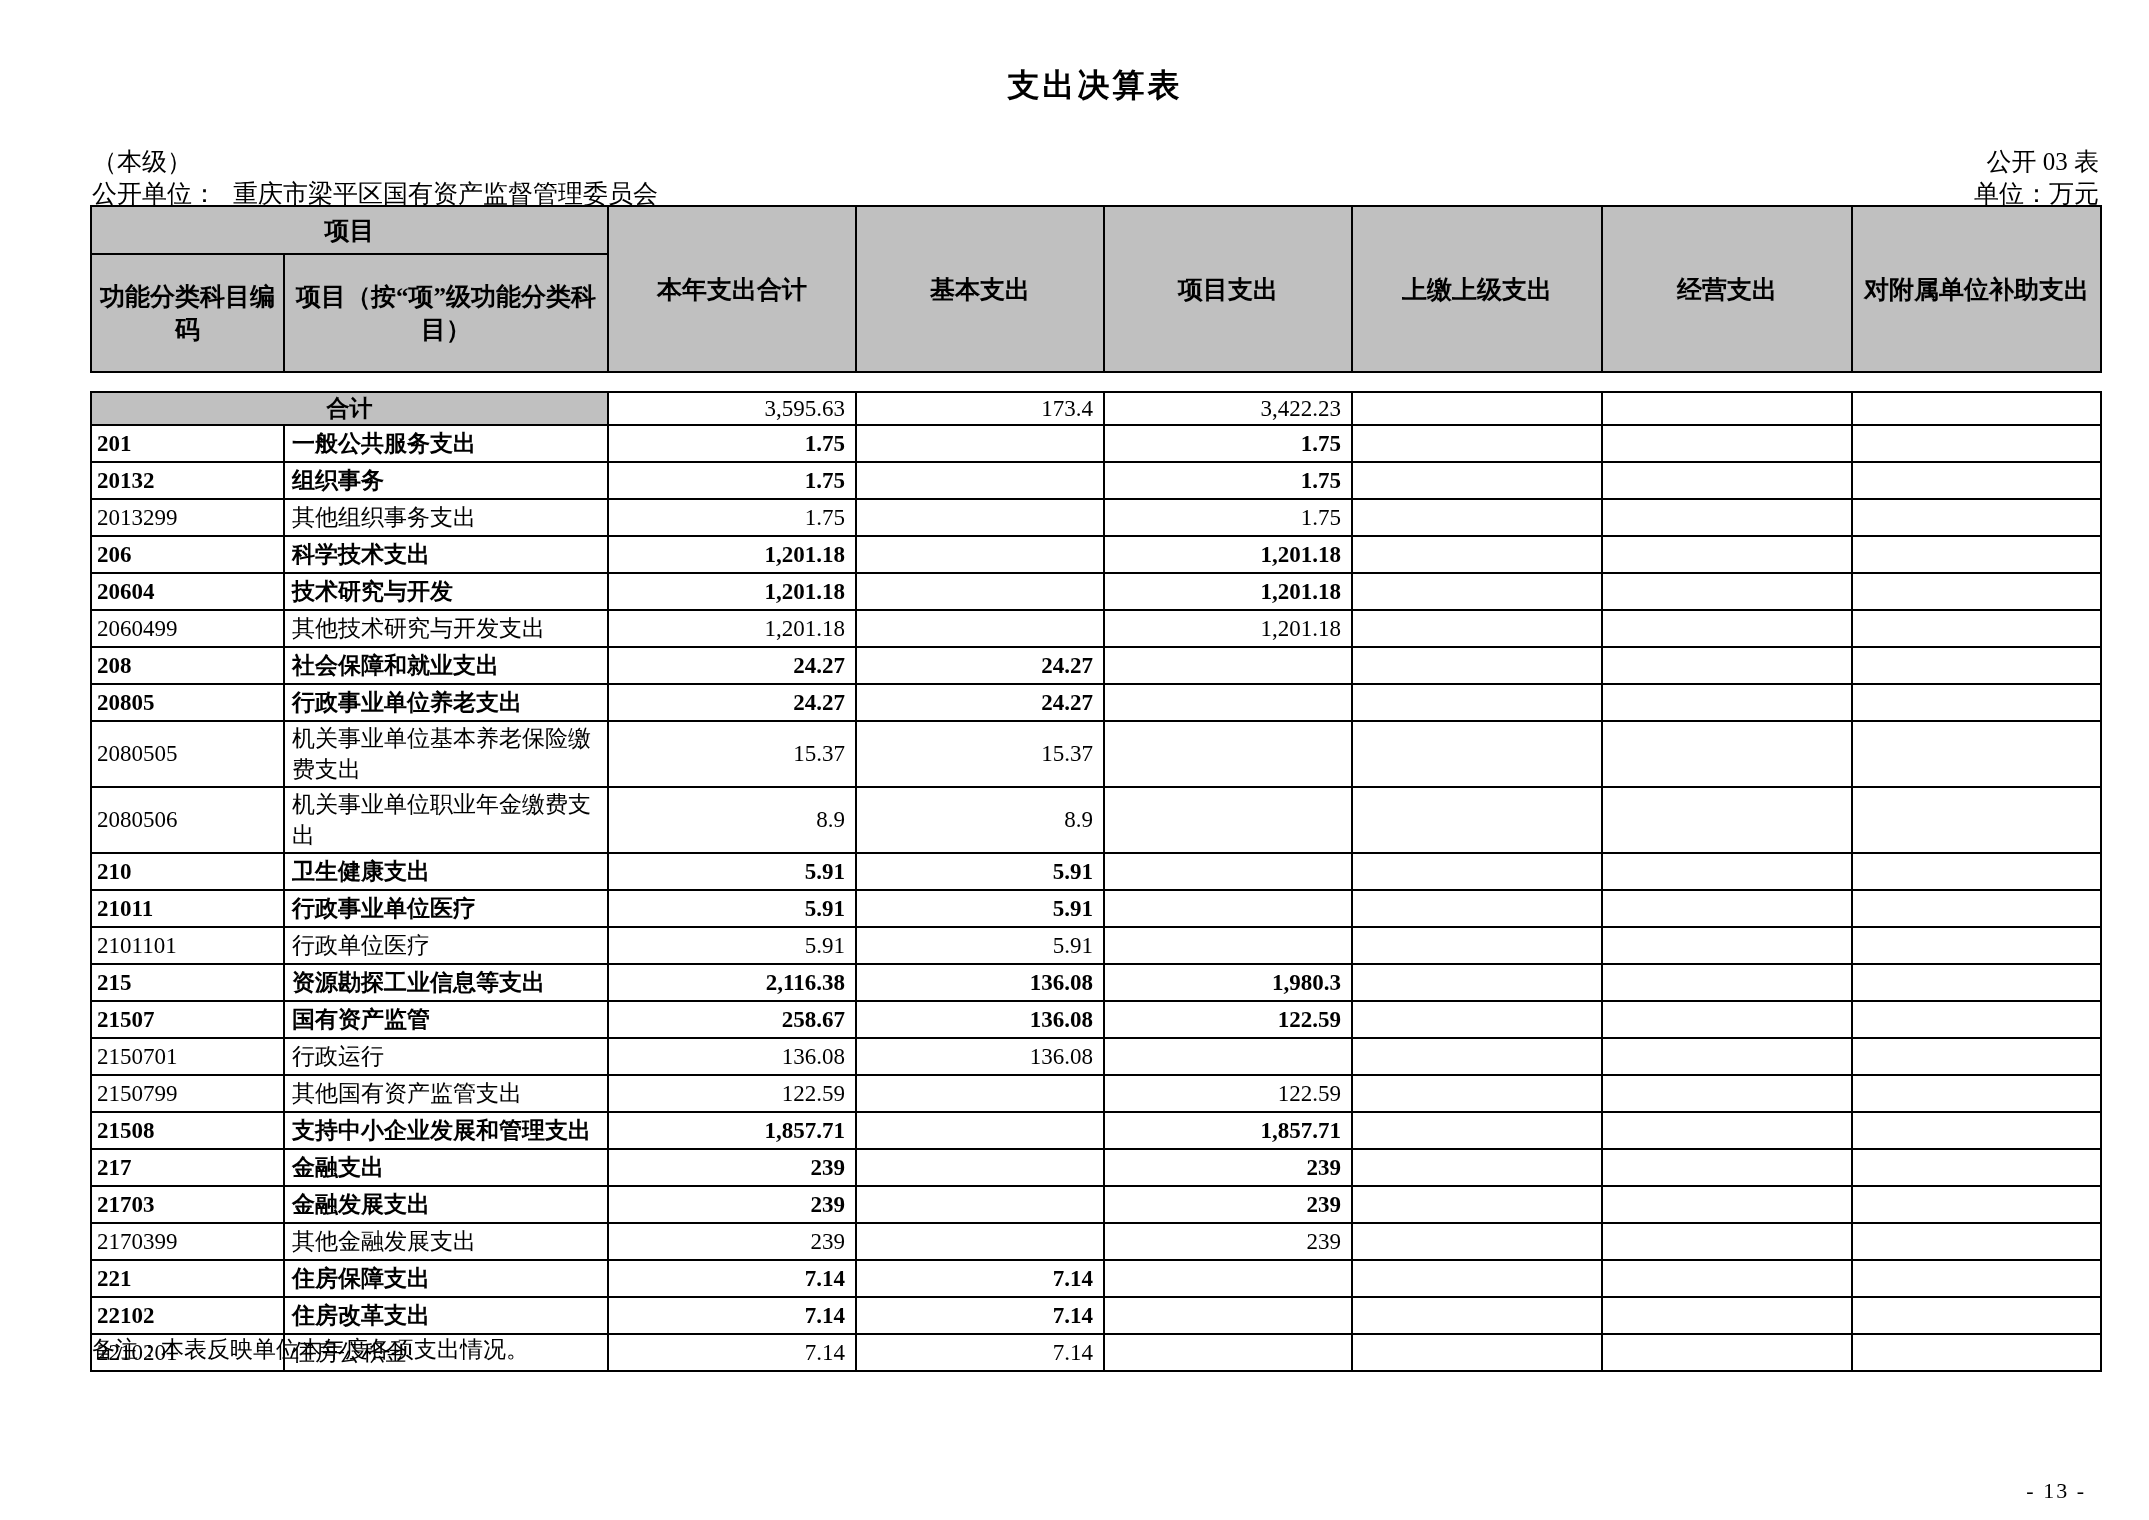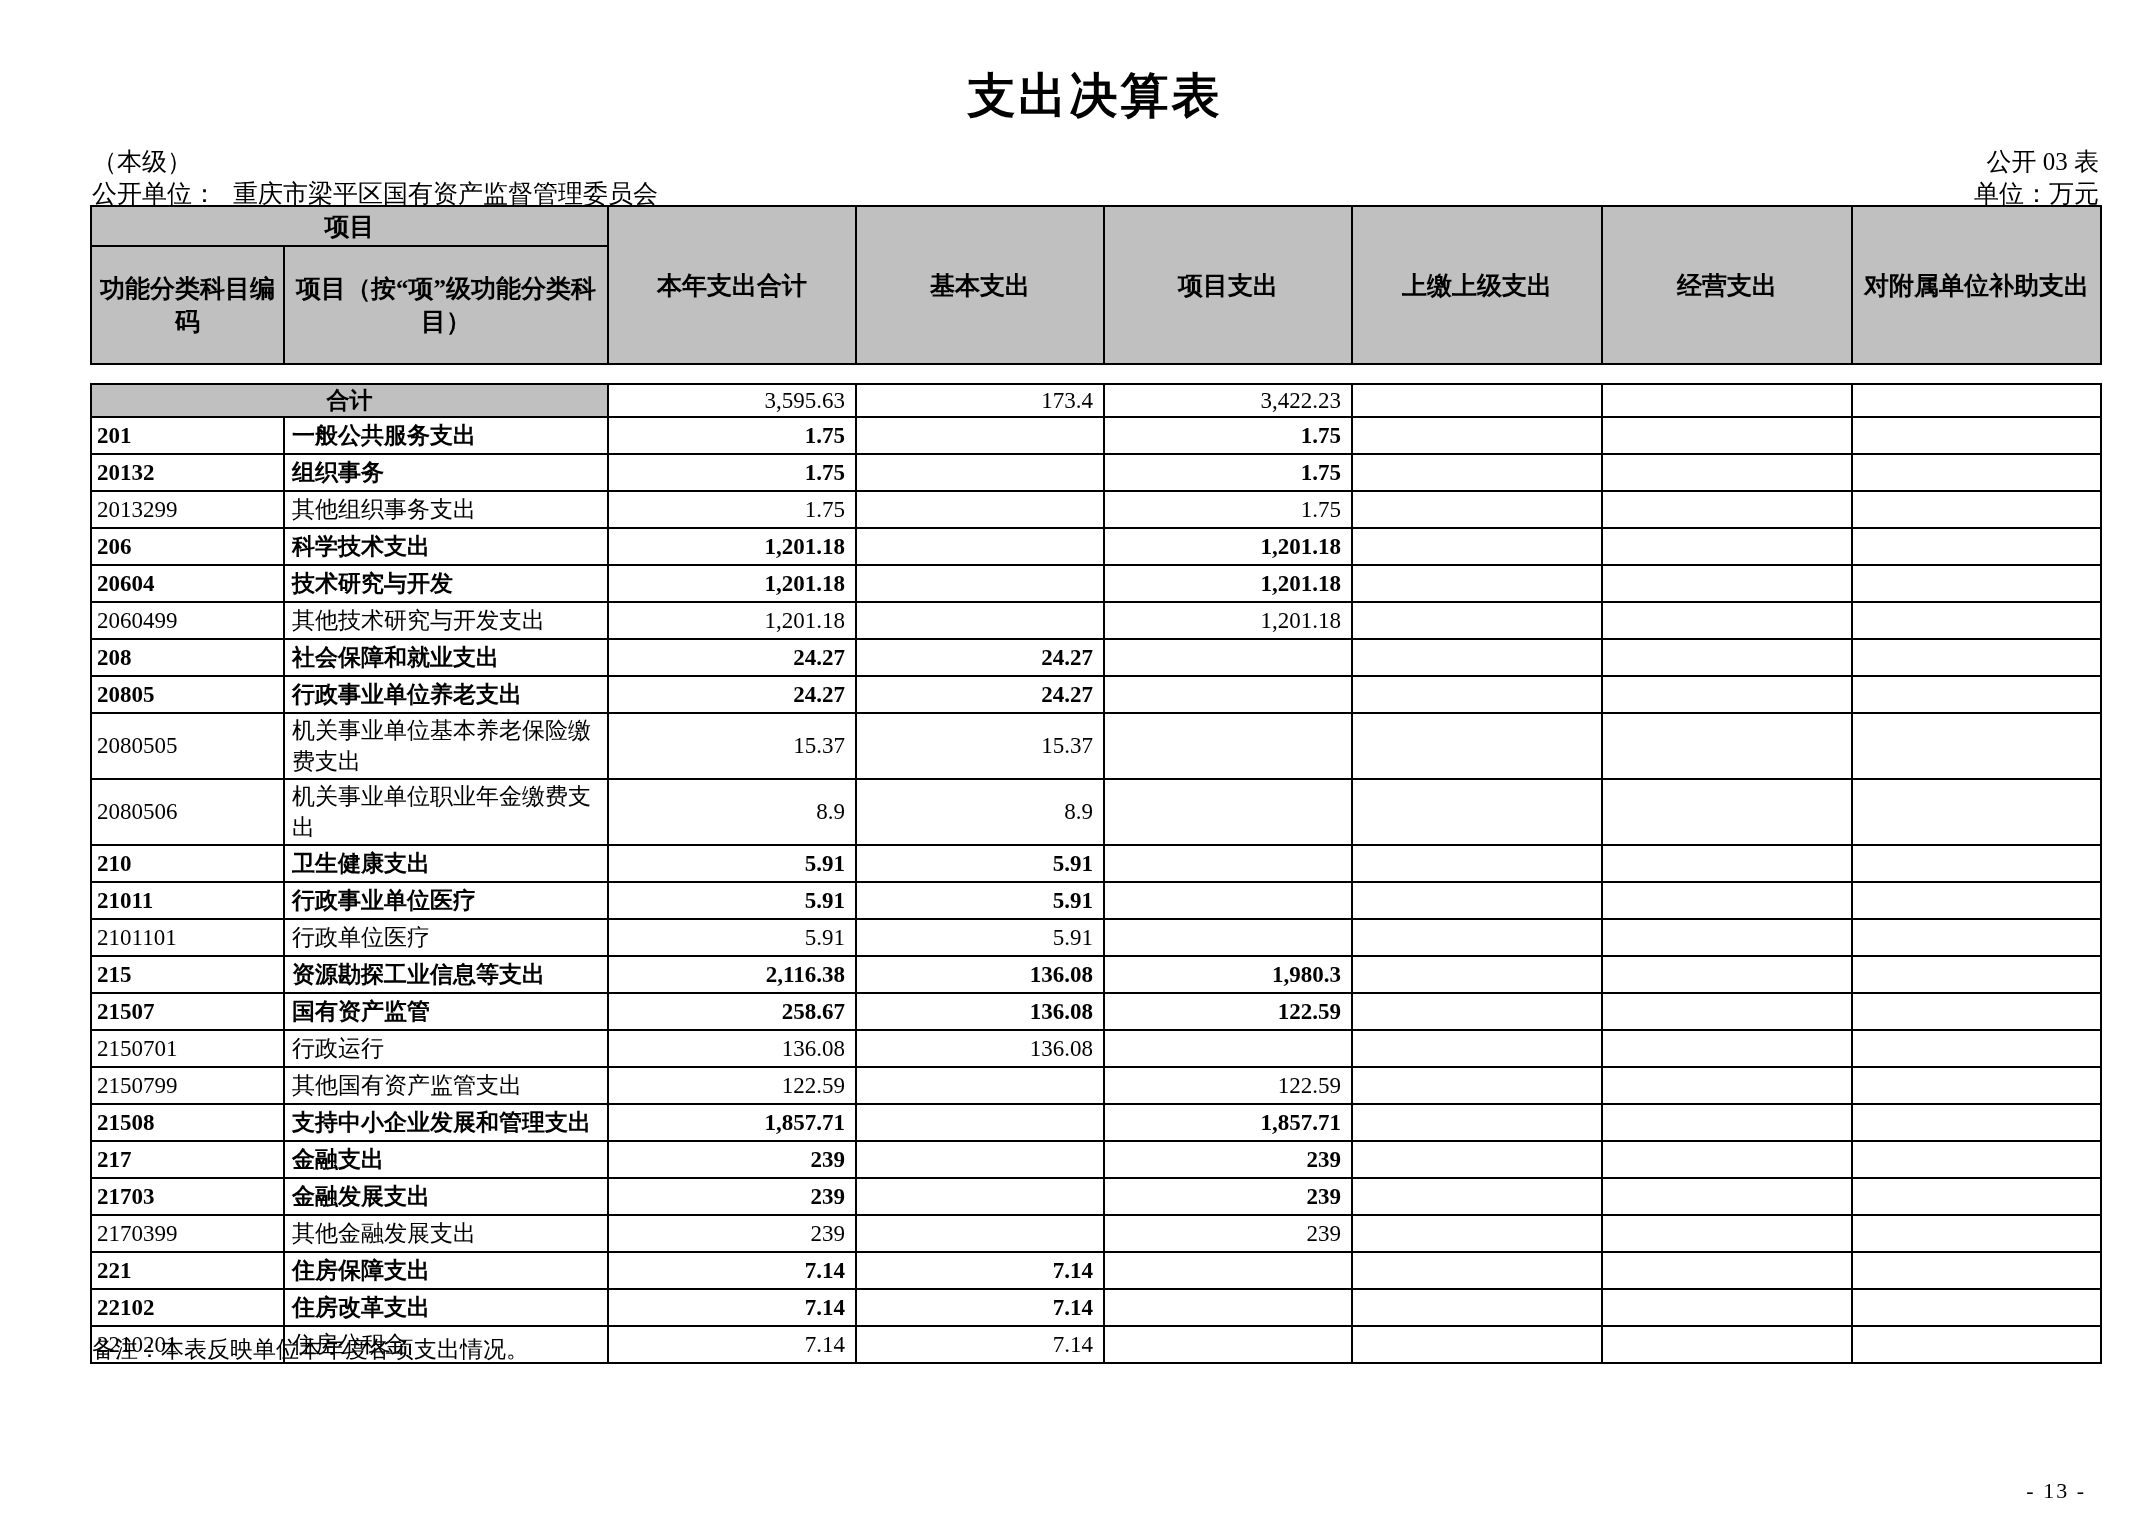--- a/index.html
+++ b/index.html
@@ -6,21 +6,21 @@
   html,body { background:#ffffff; }
   body {
     width:2149px; height:1520px;
     font-family:"Liberation Serif","DejaVu Serif",serif;
     color:#000; position:relative; overflow:hidden;
   }
   .page { position:absolute; left:0; top:0; width:2149px; height:1520px; background:#fff; }
 
   .doc-title {
     position:absolute; left:90px; top:64px; width:2010px;
-    text-align:center; font-size:48px; font-weight:bold; letter-spacing:3px;
+    text-align:center; font-size:32px; font-weight:bold; letter-spacing:3px;
   }
 
   .publisher-block {
     position:absolute; left:92px; top:146px;
     font-size:25px; line-height:32px;
   }
   .publisher-name { margin-left:16px; }
 
   .meta-block {
     position:absolute; right:50px; top:146px;
@@ -38,21 +38,21 @@
   col.c-basic    { width:248px; }
   col.c-project  { width:248px; }
   col.c-upper    { width:250px; }
   col.c-oper     { width:250px; }
   col.c-subsidy  { width:249px; }
 
   .header-table th {
     background:#c0c0c0; font-weight:bold; font-size:25px;
     text-align:center; padding:2px 4px;
   }
-  .header-table .row-group th { height:40px; }
+  .header-table .row-group th { height:48px; }
   .header-table .row-cols th { height:118px; }
 
   .body-table { margin-top:18px; }
   .body-table td { font-size:23px; height:37px; background:#fff; }
   .total-label {
     background:#c0c0c0 !important; text-align:center;
     font-weight:bold; font-size:25px;
   }
   tr.total-row td { height:29px; }
   tr.total-row .num-cell { font-weight:normal; }

